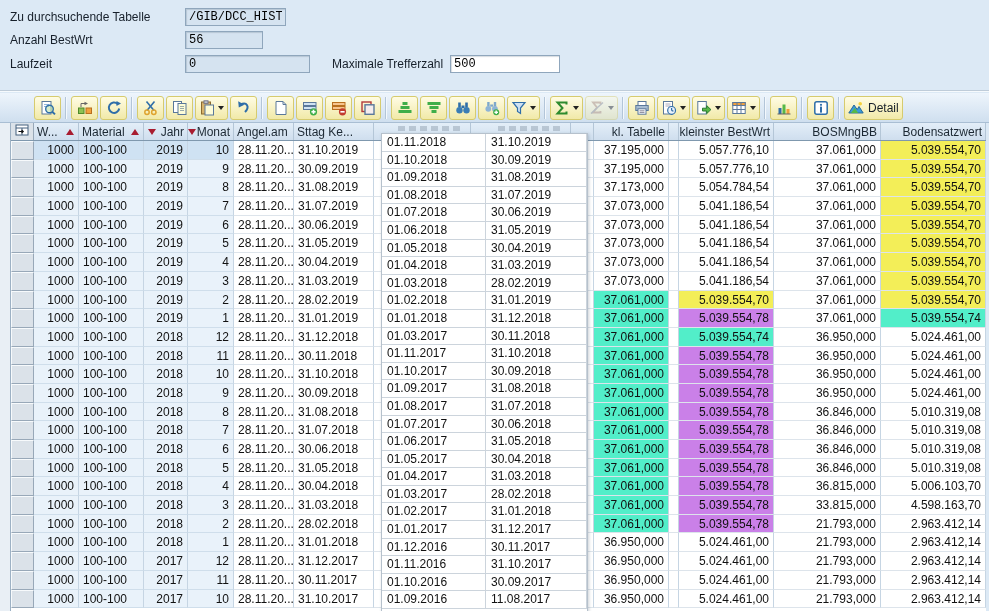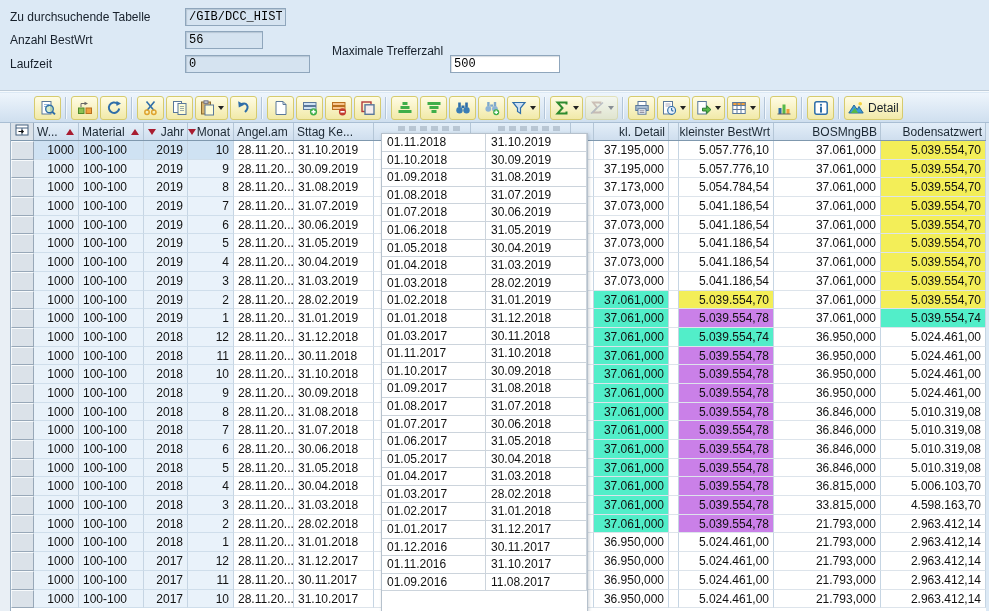--- a/index.html
+++ b/index.html
@@ -69,21 +69,21 @@
 
 <div class="form-area">
   <span class="flabel" style="left:10px;top:10px">Zu durchsuchende Tabelle</span>
   <input class="fld" style="left: 185px; top: 8px; width: 101px;" readonly="" value="/GIB/DCC_HISTM">
 
   <span class="flabel" style="left:10px;top:33px">Anzahl BestWrt</span>
   <input class="fld" style="left: 185px; top: 31px; width: 78px;" readonly="" value="56">
 
   <span class="flabel" style="left:10px;top:57px">Laufzeit</span>
   <input class="fld" style="left: 185px; top: 55px; width: 125px;" readonly="" value="0">
-  <span class="flabel" style="left:332px;top:44px">Maximale Trefferzahl</span>
+  <span class="flabel" style="left:332px;top:57px">Maximale Trefferzahl</span>
   <input class="fld editable" style="left: 450px; top: 55px; width: 110px;" value="500">
 </div>
 
 <div class="ridge" style="top:90px"></div>
 
 <div class="toolbar" id="toolbar">
     <div class="tb-group">
       <div class="tb-btn">
         <span class="icon">
           <svg width="16" height="16" viewBox="0 0 16 16">
@@ -401,21 +401,21 @@
       <div class="th" style="width: 97px;">
         <div class="smudge"></div>
       </div>
       <div class="th" style="width: 100px;">
         <div class="smudge"></div>
       </div>
       <div class="th" style="width: 23px;">
         <span></span>
       </div>
       <div class="th right" style="width: 75px;">
-        <span>kl. Detail</span>
+        <span>kl. Tabelle</span>
       </div>
       <div class="th" style="width: 10px;">
         <span></span>
       </div>
       <div class="th right" style="width: 95px;">
         <span>kleinster BestWrt</span>
       </div>
       <div class="th right" style="width: 107px;">
         <span>BOSMngBB</span>
       </div>
@@ -945,17 +945,21 @@
       </div>
       <div class="fp-row">
         <div class="fp-td" style="width: 104px;">01.12.2016</div>
         <div class="fp-td" style="width: 101px;">30.11.2017</div>
       </div>
       <div class="fp-row">
         <div class="fp-td" style="width: 104px;">01.11.2016</div>
         <div class="fp-td" style="width: 101px;">31.10.2017</div>
       </div>
       <div class="fp-row">
+        <div class="fp-td" style="width: 104px;">01.10.2016</div>
+        <div class="fp-td" style="width: 101px;">30.09.2017</div>
+      </div>
+      <div class="fp-row">
         <div class="fp-td" style="width: 104px;">01.09.2016</div>
         <div class="fp-td" style="width: 101px;">11.08.2017</div>
       </div>
     </div>
 </div>
 
 </body></html>

